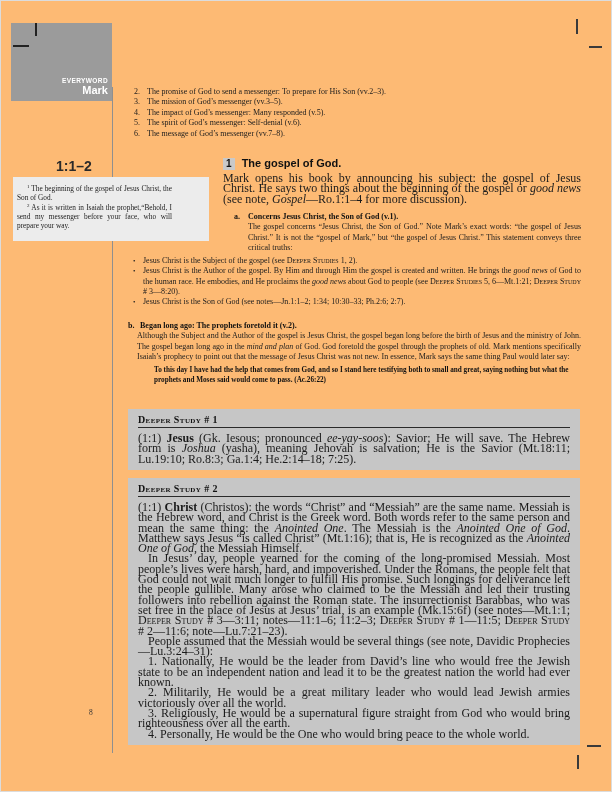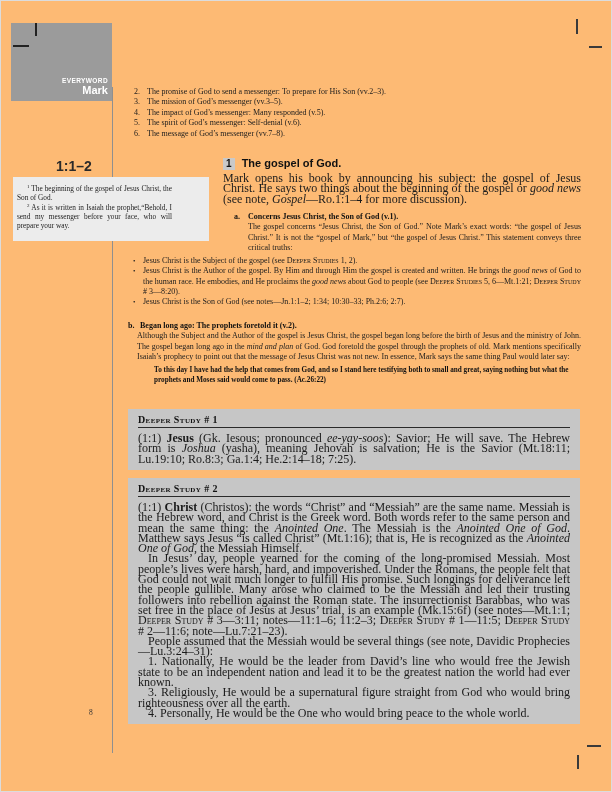--- a/index.html
+++ b/index.html
@@ -167,20 +167,21 @@
     </div>
   </div>
 
   <div class="study-box study-2">
     <div class="study-title">Deeper Study # 2</div>
     <div class="study-body">
       <p><span>(1:1) </span><span class="run-b">Christ</span><span> (Christos): the words “Christ” and “Messiah” are the same name. Messiah is the Hebrew word, and Christ is the Greek word. Both words refer to the same person and mean the same thing: the </span><span class="run-i">Anointed One</span><span>. The Messiah is the </span><span class="run-i">Anointed One of God</span><span>. Matthew says Jesus “is called Christ” (Mt.1:16); that is, He is recognized as the </span><span class="run-i">Anointed One of God</span><span>, the Messiah Himself.</span></p>
       <p class="indented"><span>In Jesus’ day, people yearned for the coming of the long-promised Messiah. Most people’s lives were harsh, hard, and impoverished. Under the Romans, the people felt that God could not wait much longer to fulfill His promise. Such longings for deliverance left the people gullible. Many arose who claimed to be the Messiah and led their trusting followers into rebellion against the Roman state. The insurrectionist Barabbas, who was set free in the place of Jesus at Jesus’ trial, is an example (Mk.15:6f) (see notes—Mt.1:1; </span><span class="run-sc">Deeper Study</span><span> # 3—3:11; notes—11:1–6; 11:2–3; </span><span class="run-sc">Deeper Study</span><span> # 1—11:5; </span><span class="run-sc">Deeper Study</span><span> # 2—11:6; note—Lu.7:21–23).</span></p>
       <p class="indented"><span>People assumed that the Messiah would be several things (see note, Davidic Prophecies—Lu.3:24–31):</span></p>
       <p class="indented"><span>1.  Nationally, He would be the leader from David’s line who would free the Jewish state to be an independent nation and lead it to be the greatest nation the world had ever known.</span></p>
+      <p class="indented"><span>2.  Militarily, He would be a great military leader who would lead Jewish armies victoriously over all the world.</span></p>
       <p class="indented"><span>3.  Religiously, He would be a supernatural figure straight from God who would bring righteousness over all the earth.</span></p>
       <p class="indented"><span>4.  Personally, He would be the One who would bring peace to the whole world.</span></p>
     </div>
   </div>
 
   <div class="page-number">8</div>
 
 </div>
 
 </body></html>

